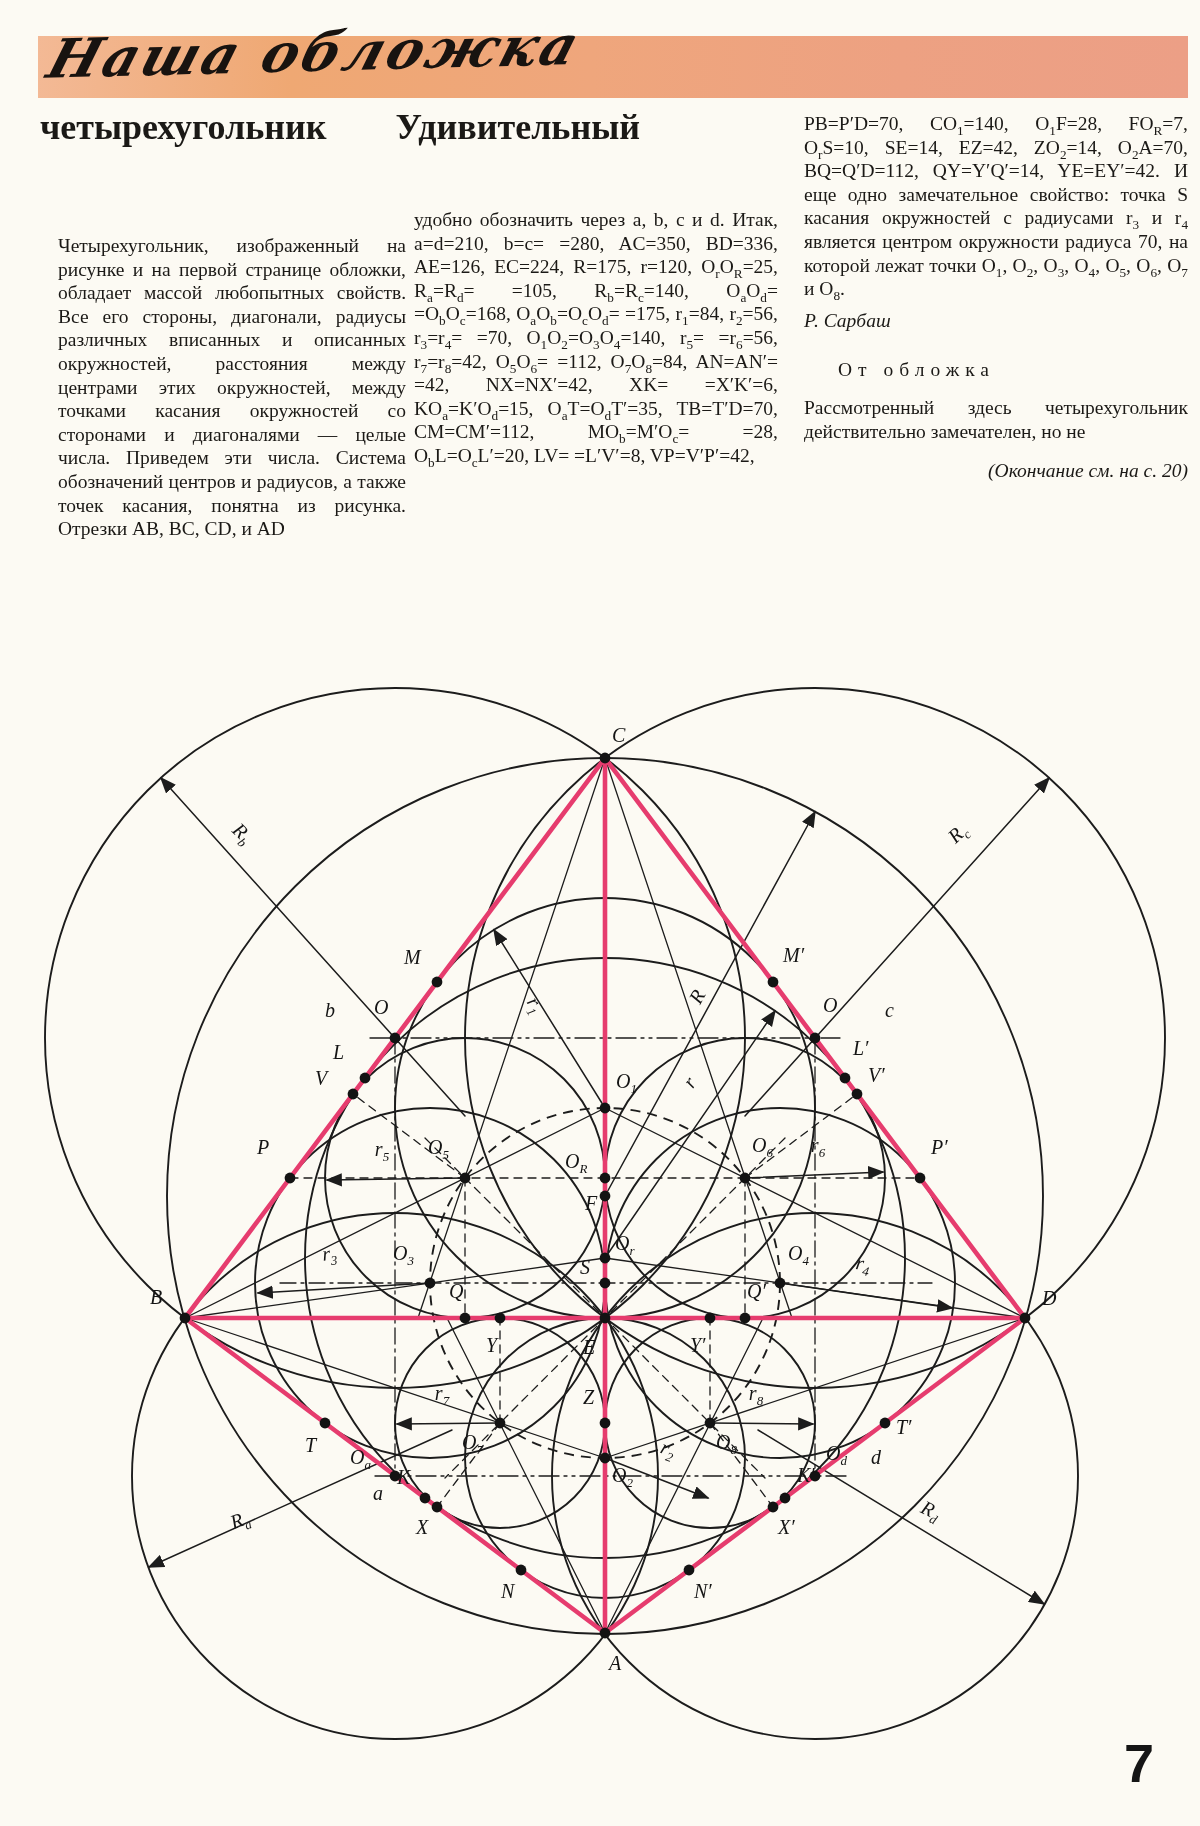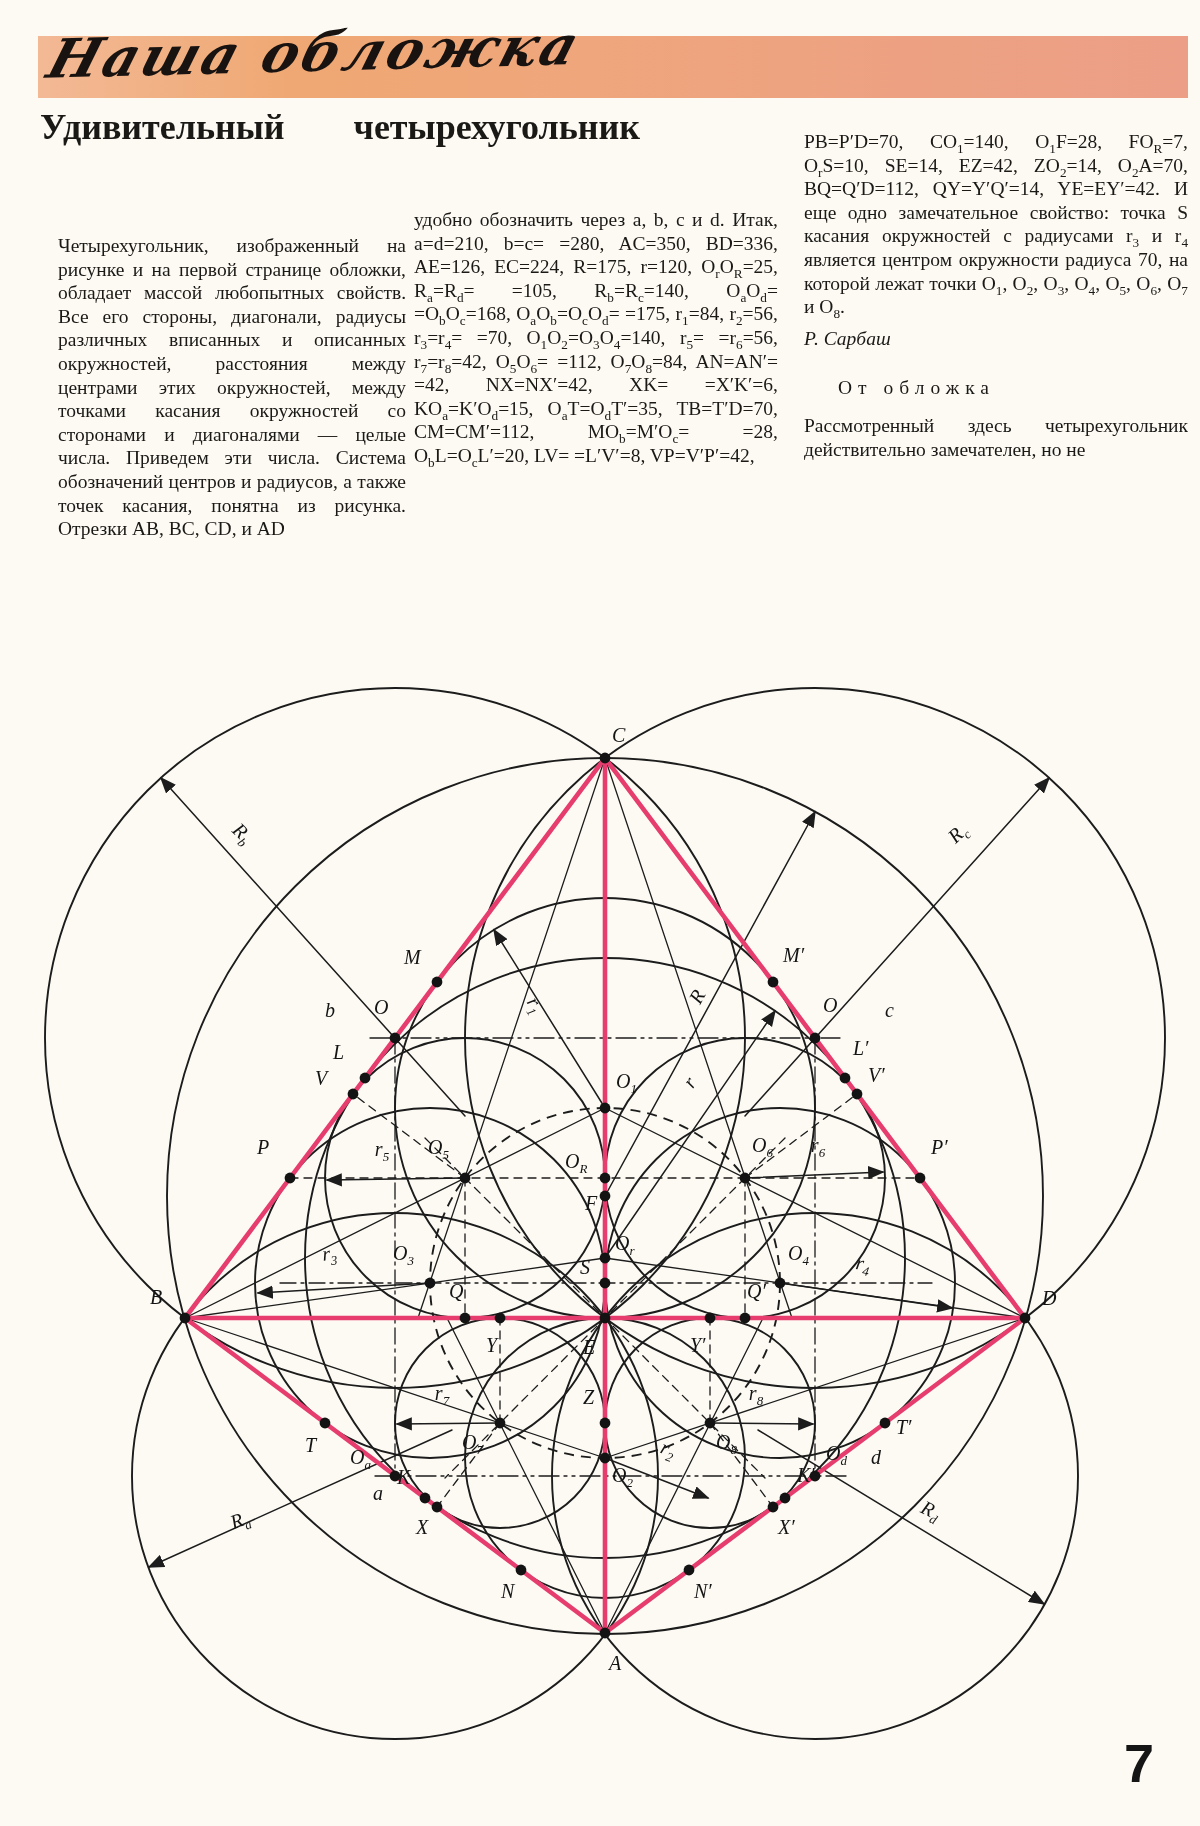--- a/index.html
+++ b/index.html
@@ -9,57 +9,58 @@
           background:linear-gradient(90deg,#f3b995 0%,#efa873 22%,#efa67c 48%,#eda182 75%,#ec9f86 100%);}
   .banner-script{position:absolute;left:14px;top:-16px;font-family:"DejaVu Serif",serif;
           font-style:italic;font-weight:bold;font-size:54px;letter-spacing:3px;color:#181310;
           transform:skewX(-18deg) rotate(-1.5deg);white-space:nowrap;}
   .title{position:absolute;left:40px;top:106px;width:600px;display:flex;justify-content:space-between;
          font-size:36px;font-weight:bold;margin:0;}
   .col{position:absolute;text-align:justify;font-size:19.5px;line-height:23.6px;}
   .col p{margin:0;}
   .col1{left:24px;top:234px;width:348px;margin-left:34px;}
   .col2{left:414px;top:208px;width:364px;}
-  .col3{left:804px;top:130px;width:384px;}
+  .col3{left:804px;top:112px;width:384px;}
   sub{font-size:0.68em;line-height:0;}
   .author{font-style:italic;margin-top:8px !important;padding-right:6px;}
   .ed-head{margin-top:26px !important;padding-left:34px;letter-spacing:6px;text-align:left;}
   .ed-text{margin-top:14px !important;}
   .cont{margin-top:16px !important;text-align:right;font-style:italic;}
   .pagenum{position:absolute;left:1124px;top:1732px;font-family:"Liberation Sans",sans-serif;
            font-weight:bold;font-size:54px;color:#151515;}
   svg.fig{position:absolute;left:0;top:0;}
   .pt-label{font-family:"Liberation Serif",serif;font-style:italic;font-size:20px;fill:#141414;}
 </style>
 </head>
 <body>
 
 <div class="page">
   <div class="banner">
     <div class="banner-script">Наша обложка</div>
   </div>
 
   <h1 class="title">
+    <span>четырехугольник</span>
     <span>Удивительный</span>
-    <span>четырехугольник</span>
   </h1>
 
   <div class="col col1">
     <p>Четырехугольник, изображенный на рисунке и на первой странице обложки, обладает массой любопытных свойств. Все его стороны, диагонали, радиусы различных вписанных и описанных окружностей, расстояния между центрами этих окружностей, между точками касания окружностей со сторонами и диагоналями — целые числа. Приведем эти числа. Система обозначений центров и радиусов, а также точек касания, понятна из рисунка. Отрезки AB, BC, CD, и AD</p>
   </div>
 
   <div class="col col2">
     <p>удобно обозначить через a, b, c и d. Итак, a=d=210, b=c= =280, AC=350, BD=336, AE=126, EC=224, R=175, r=120, O<sub>r</sub>O<sub>R</sub>=25, R<sub>a</sub>=R<sub>d</sub>= =105, R<sub>b</sub>=R<sub>c</sub>=140, O<sub>a</sub>O<sub>d</sub>= =O<sub>b</sub>O<sub>c</sub>=168, O<sub>a</sub>O<sub>b</sub>=O<sub>c</sub>O<sub>d</sub>= =175, r<sub>1</sub>=84, r<sub>2</sub>=56, r<sub>3</sub>=r<sub>4</sub>= =70, O<sub>1</sub>O<sub>2</sub>=O<sub>3</sub>O<sub>4</sub>=140, r<sub>5</sub>= =r<sub>6</sub>=56, r<sub>7</sub>=r<sub>8</sub>=42, O<sub>5</sub>O<sub>6</sub>= =112, O<sub>7</sub>O<sub>8</sub>=84, AN=AN′= =42, NX=NX′=42, XK= =X′K′=6, KO<sub>a</sub>=K′O<sub>d</sub>=15, O<sub>a</sub>T=O<sub>d</sub>T′=35, TB=T′D=70, CM=CM′=112, MO<sub>b</sub>=M′O<sub>c</sub>= =28, O<sub>b</sub>L=O<sub>c</sub>L′=20, LV= =L′V′=8, VP=V′P′=42,</p>
   </div>
 
   <div class="col col3">
     <p>PB=P′D=70, CO<sub>1</sub>=140, O<sub>1</sub>F=28, FO<sub>R</sub>=7, O<sub>r</sub>S=10, SE=14, EZ=42, ZO<sub>2</sub>=14, O<sub>2</sub>A=70, BQ=Q′D=112, QY=Y′Q′=14, YE=EY′=42. И еще одно замечательное свойство: точка S касания окружностей с радиусами r<sub>3</sub> и r<sub>4</sub> является центром окружности радиуса 70, на которой лежат точки O<sub>1</sub>, O<sub>2</sub>, O<sub>3</sub>, O<sub>4</sub>, O<sub>5</sub>, O<sub>6</sub>, O<sub>7</sub> и O<sub>8</sub>.</p>
     <p class="author">Р. Сарбаш</p>
     <p class="ed-head">От обложка</p>
     <p class="ed-text">Рассмотренный здесь четырехугольник действительно замечателен, но не</p>
+    <p class="cont">(Окончание см. на с. 20)</p>
   </div>
 
   <svg id="fig" class="fig" width="1200" height="1826" viewBox="0 0 1200 1826">
       <defs>
         <marker id="ah" viewBox="0 0 10 8" refX="9" refY="4" markerWidth="11" markerHeight="9" orient="auto-start-reverse">
           <path d="M0,0 L10,4 L0,8 z" fill="#1c1c1c"></path>
         </marker>
       </defs>
       <circle cx="395" cy="1038" r="350" fill="none" stroke="#1c1c1c" stroke-width="1.9"></circle>
       <circle cx="815" cy="1038" r="350" fill="none" stroke="#1c1c1c" stroke-width="1.9"></circle>

